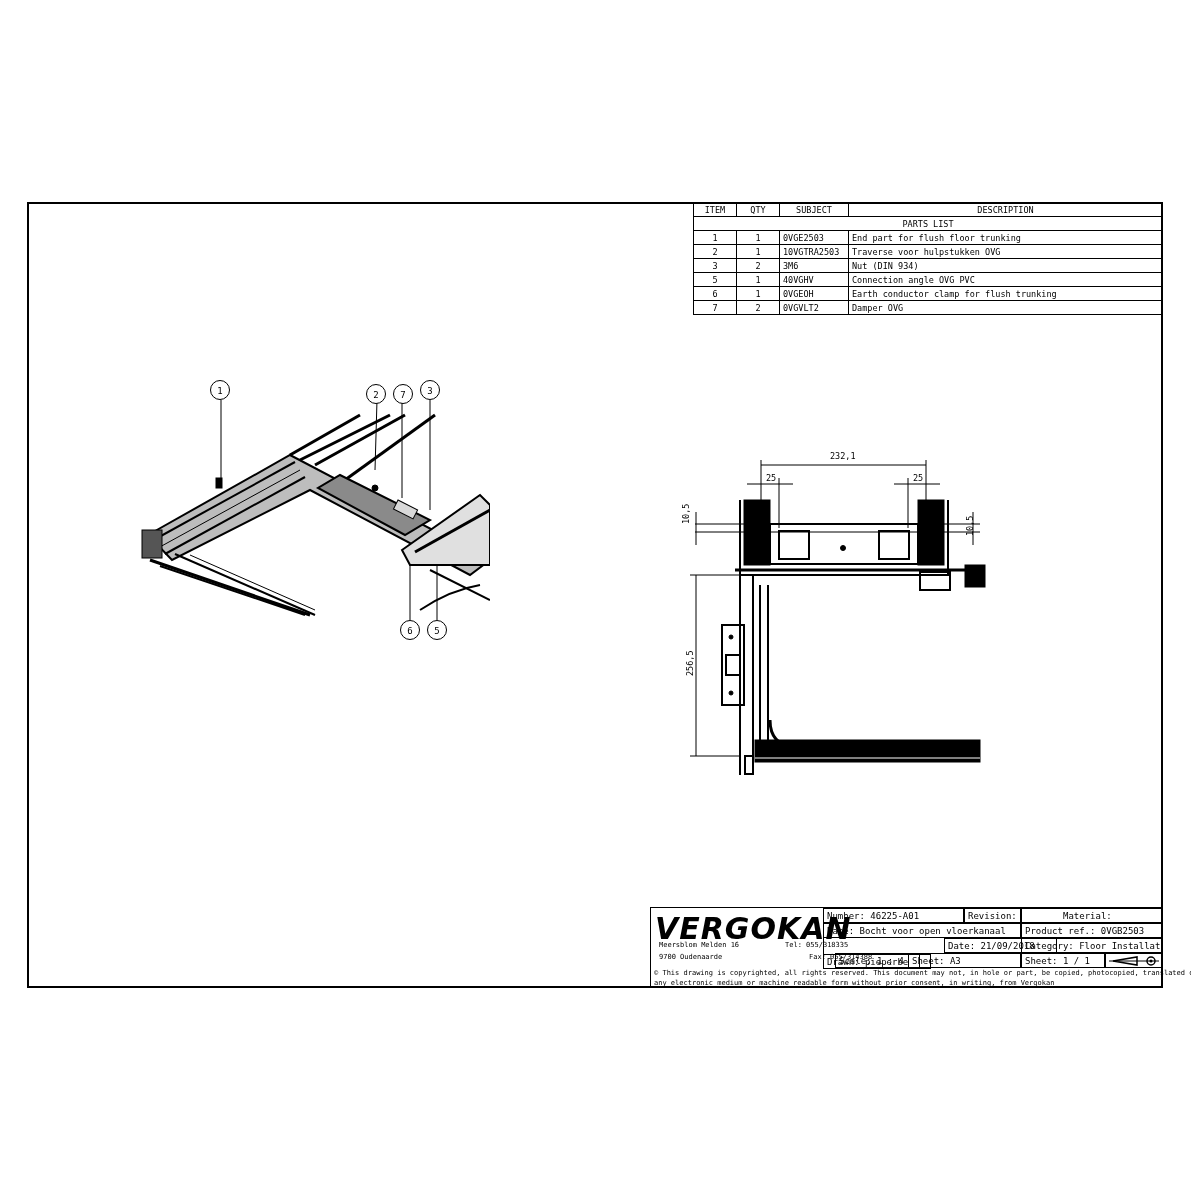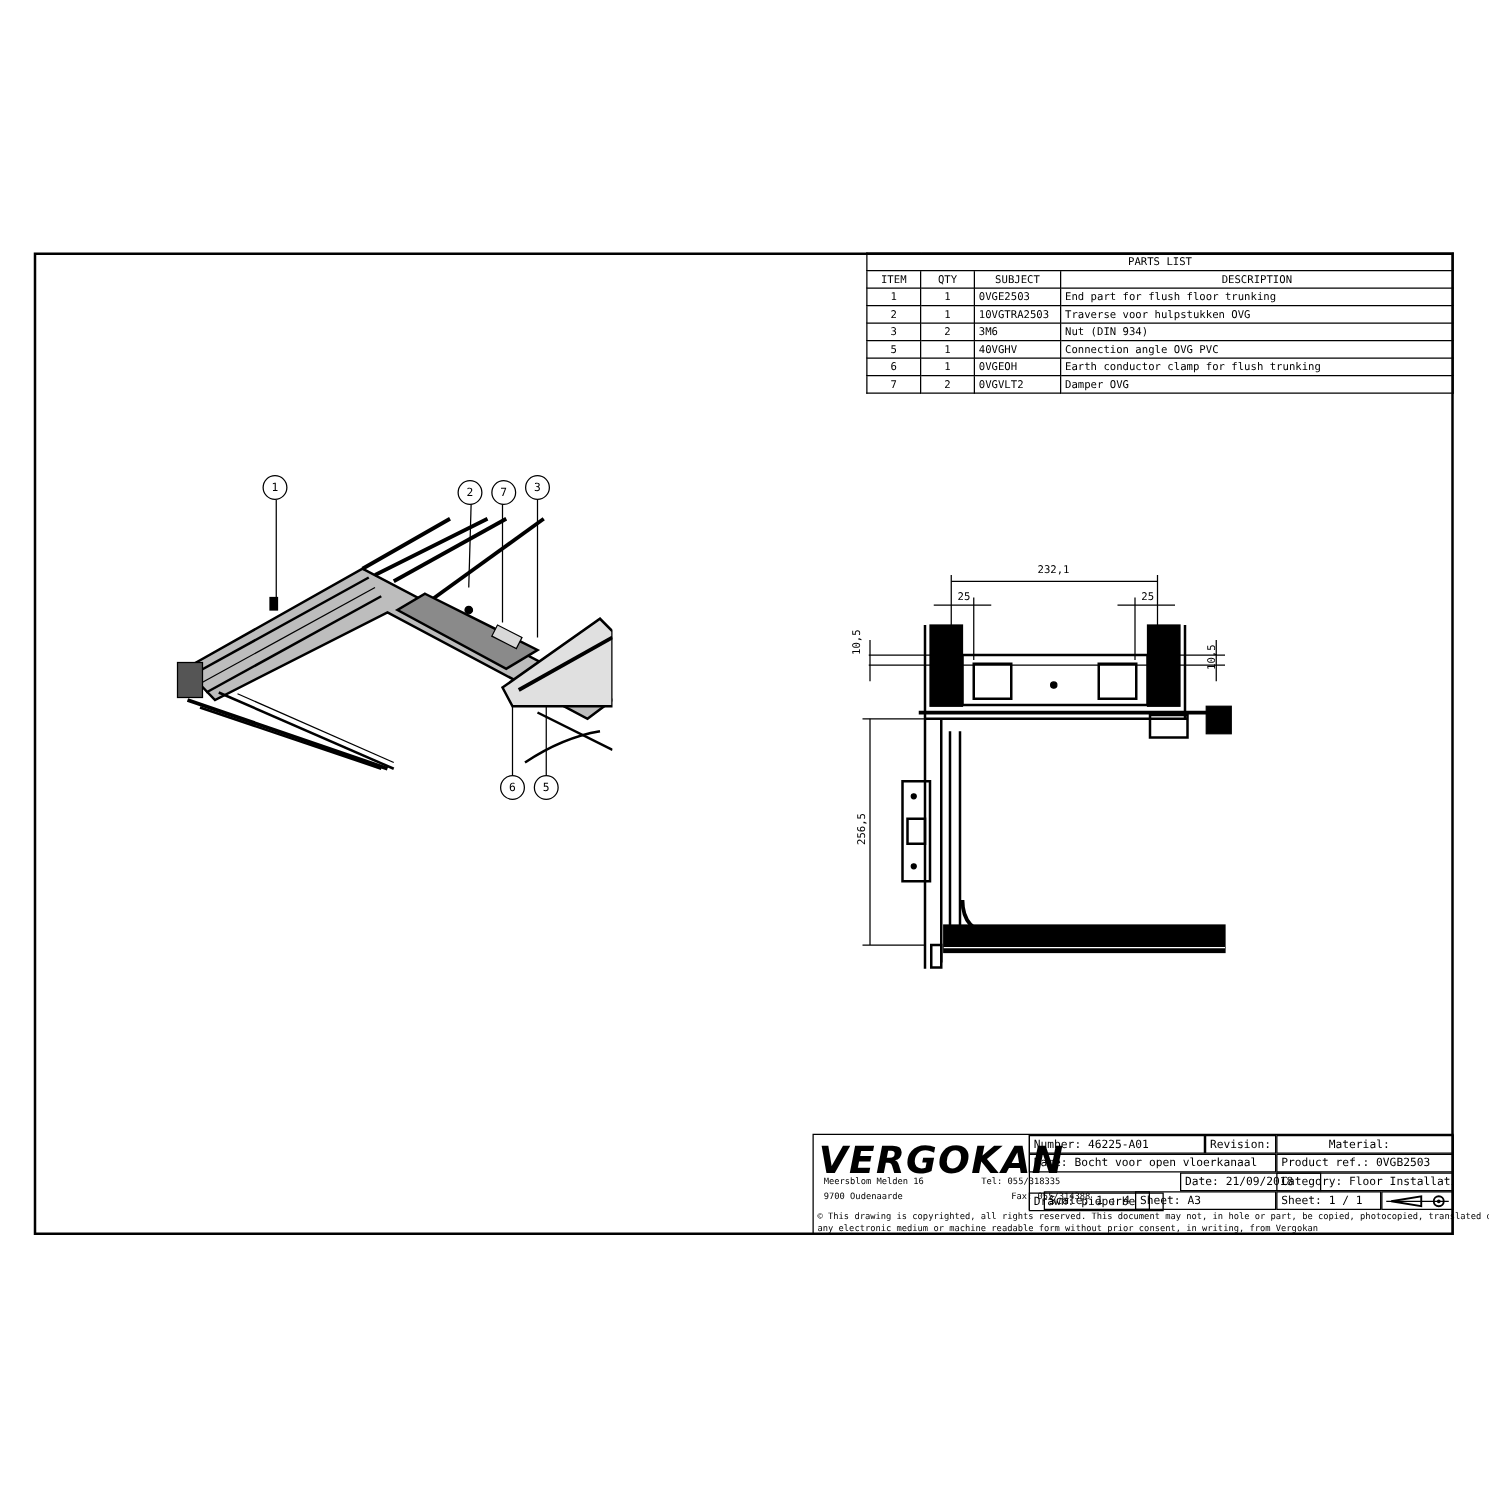--- a/index.html
+++ b/index.html
@@ -27,28 +27,28 @@
              font-size:9px; text-align:center; line-height:20px; background:#fff; box-sizing:border-box; }
 </style>
 </head>
 <body>
 
 <div class="frame"></div>
 
 <table class="parts">
   <tbody>
       <tr>
-        <td colspan="4" class="c">PARTS LIST</td>
-      </tr>
-  <tr>
     <td class="c" style="width:36px">ITEM</td>
     <td class="c" style="width:36px">QTY</td>
     <td class="c" style="width:62px">SUBJECT</td>
     <td class="c">DESCRIPTION</td>
   </tr>
+  <tr>
+        <td colspan="4" class="c">PARTS LIST</td>
+      </tr>
   <tr>
     <td class="c">1</td>
     <td class="c">1</td>
     <td>0VGE2503</td>
     <td>End part for flush floor trunking</td>
   </tr>
   <tr>
     <td class="c">2</td>
     <td class="c">1</td>
     <td>10VGTRA2503</td>

